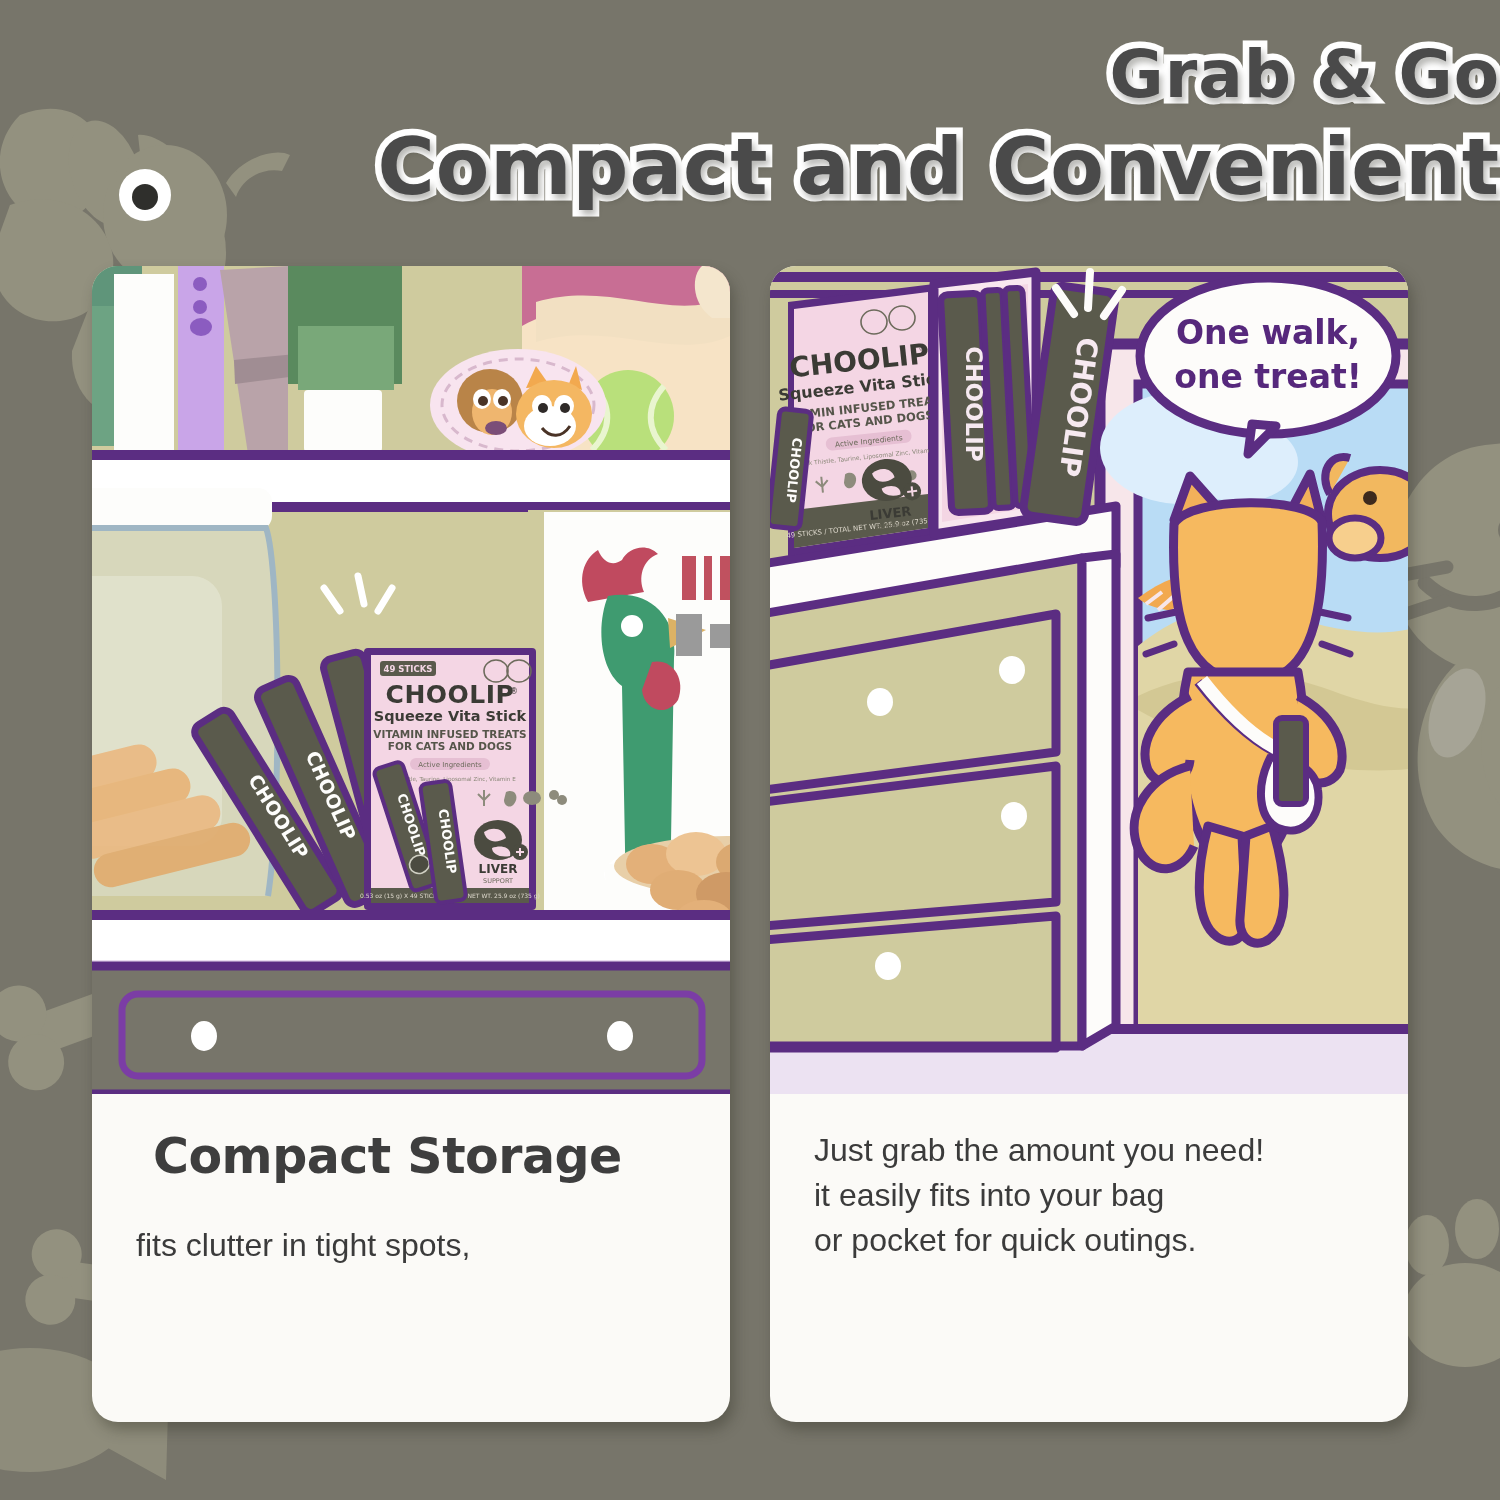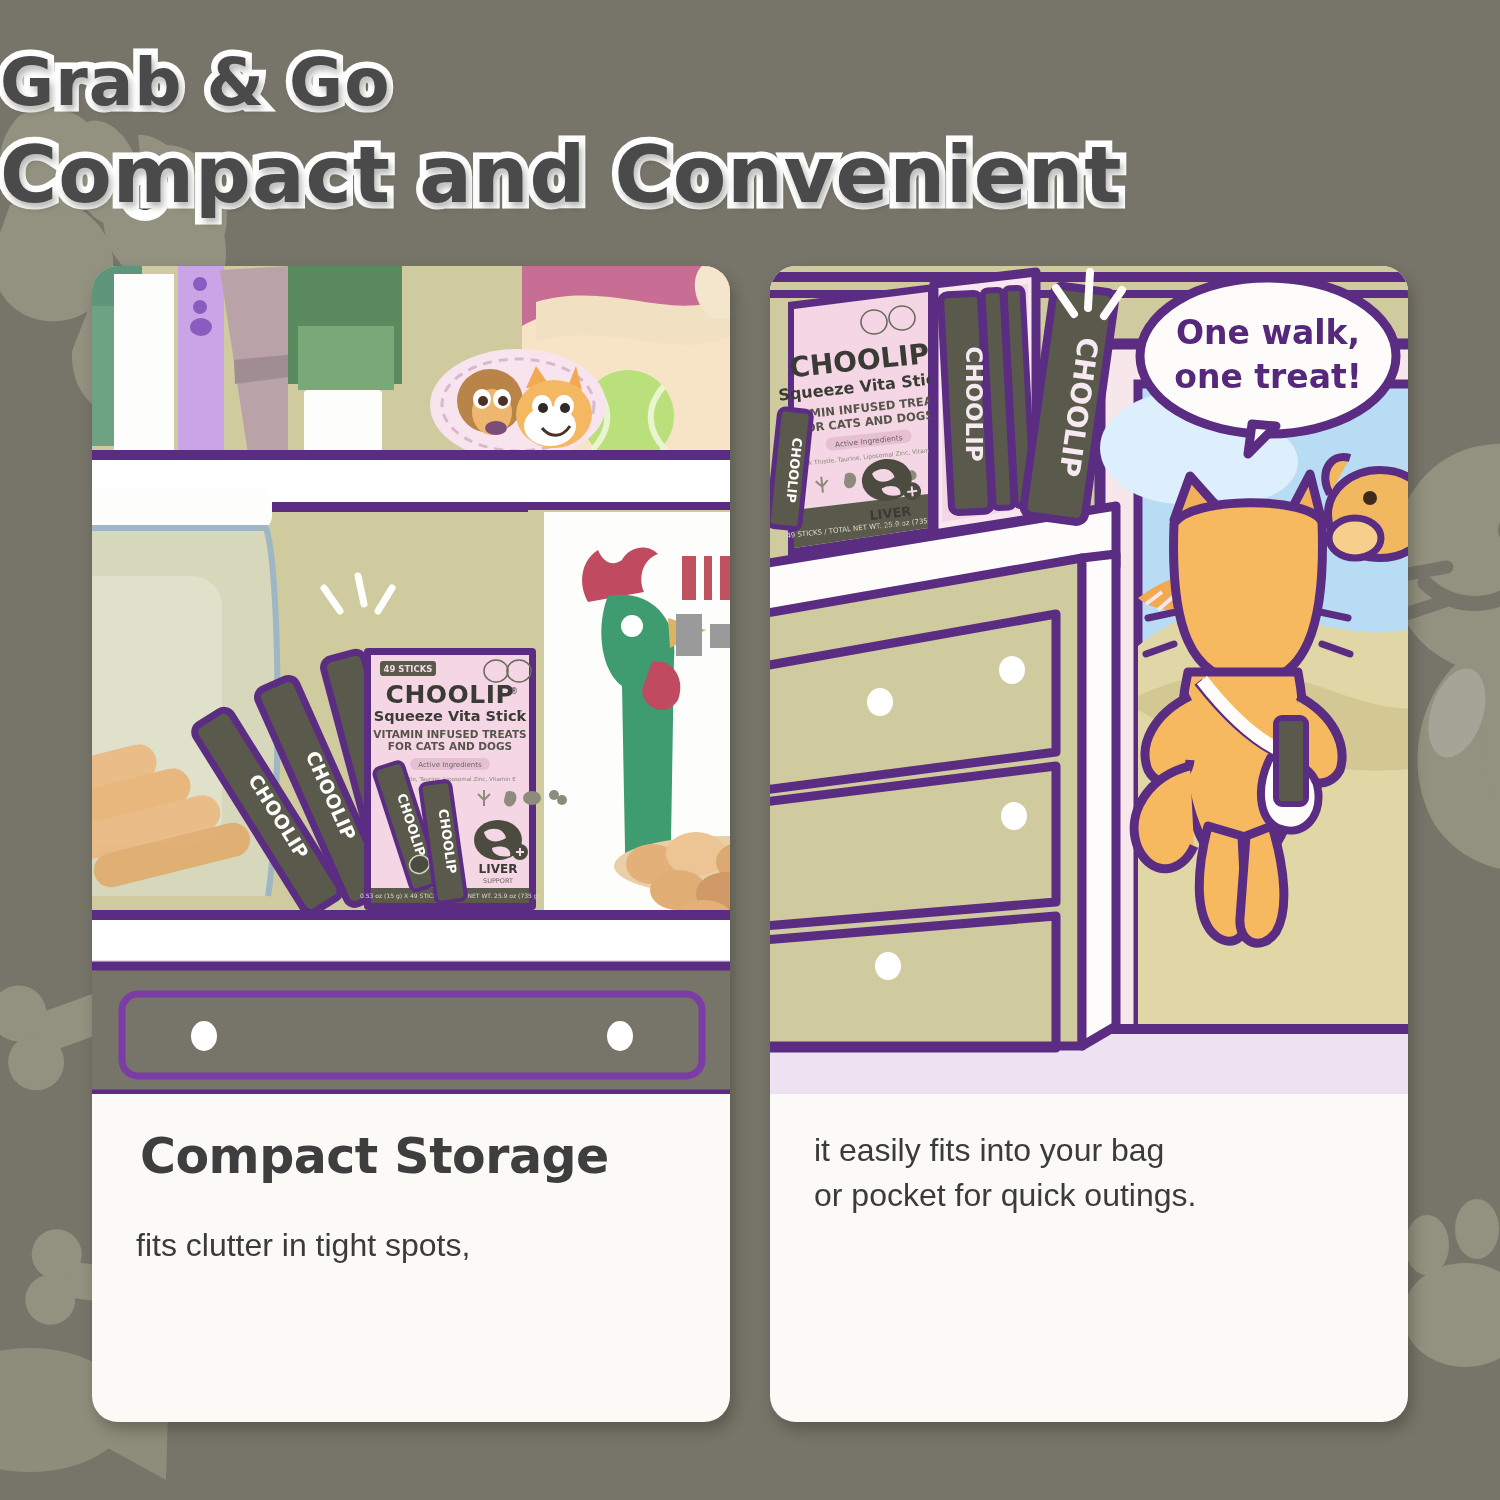--- a/index.html
+++ b/index.html
@@ -6,22 +6,22 @@
   body{
     width:1500px;height:1500px;overflow:hidden;
     font-family:"Liberation Sans", sans-serif;
     background:#77756a;
     position:relative;
   }
   
   #bg-pattern{position:absolute;inset:0;z-index:0;}
   
   .title-block{
-    position:absolute;left:0;top:50px;width:1500px;z-index:5;
-    text-align:left;
+    position:absolute;left:0;top:42px;width:1500px;z-index:5;
+    text-align:right;
   }
   .title-line{
     font-family:"DejaVu Sans", sans-serif;
     font-weight:bold;
     color:#4a4a4a;
     letter-spacing:1px;
     line-height:1.0;
     -webkit-text-stroke:13px #ffffff;
     paint-order:stroke fill;
     text-shadow:3px 5px 6px rgba(40,40,30,0.33);
@@ -34,21 +34,21 @@
     position:absolute;top:266px;width:638px;height:1156px;
     background:#fbfaf7;border-radius:26px;overflow:hidden;z-index:4;
     box-shadow:4px 8px 14px rgba(40,40,30,0.34);
   }
   #card-left{left:92px;}
   #card-right{left:770px;}
   .card-art{position:relative;width:638px;height:828px;overflow:hidden;}
   .card-text{padding:34px 44px 0 44px;}
   .card-title{
     font-family:"DejaVu Sans", sans-serif;font-weight:bold;
-    font-size:49px;color:#3e3e3e;letter-spacing:-0.5px;margin:0 0 38px 4px;
+    font-size:49px;color:#3e3e3e;letter-spacing:-0.5px;margin:0 0 38px 17px;
   }
   .card-body{font-size:32px;line-height:1.40;color:#3b3b3b;}
   .card-body div{white-space:nowrap;}
 </style>
 </head>
 <body>
 
 <svg id="bg-pattern" width="1500" height="1500" viewBox="0 0 1500 1500">
   <rect x="0" y="0" width="1500" height="1500" fill="#77756a"></rect>
   <g fill="#93917f">
@@ -477,17 +477,18 @@
           <path d="M320 6 L 318 42"></path>
           <path d="M286 22 L 304 48"></path>
           <path d="M352 24 L 334 50"></path>
         </g>
       </g>
     </svg>
   </div>
 
   <div class="card-text">
     <div class="card-body">
+      <div>Just grab the amount you need!</div>
       <div>it easily fits into your bag</div>
       <div>or pocket for quick outings.</div>
     </div>
   </div>
 </div>
 
 </body></html>

